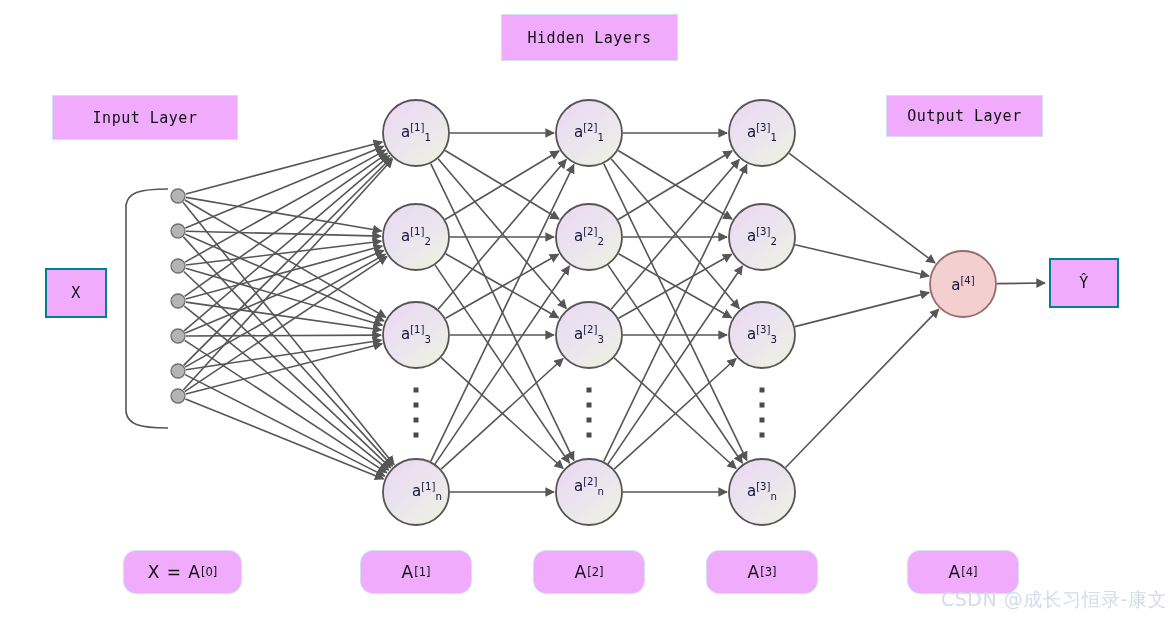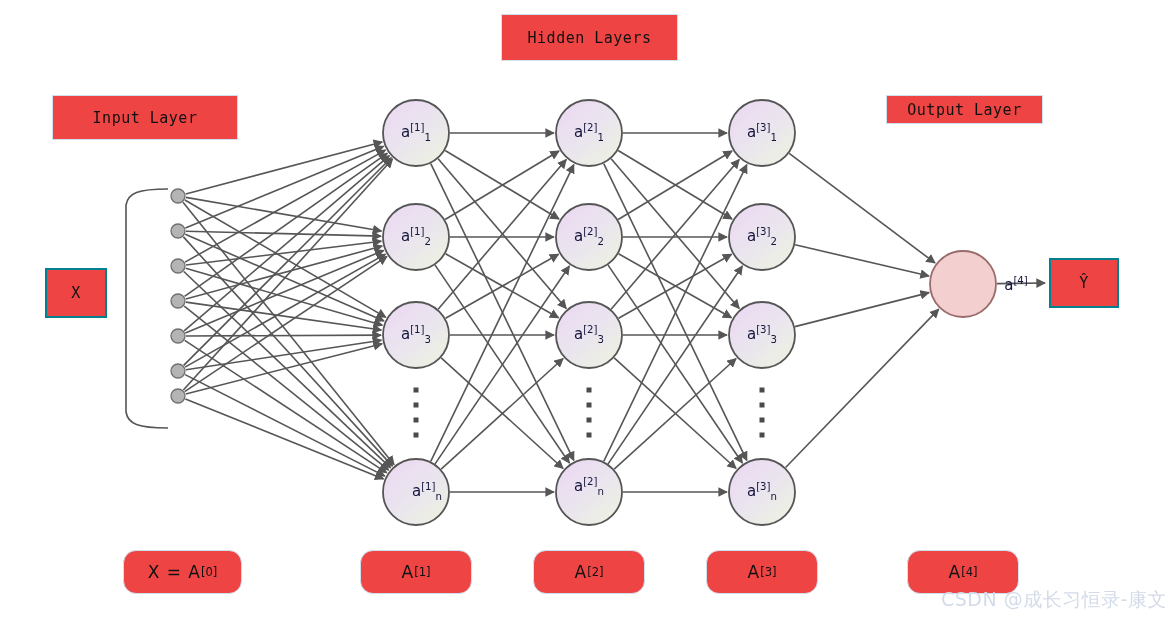--- a/index.html
+++ b/index.html
@@ -16,21 +16,21 @@
   }
   #canvas {
     position: absolute;
     inset: 0;
     width: 1169px;
     height: 617px;
   }
   .label-box {
     position: absolute;
     box-sizing: border-box;
-    background: #ef4444;
+    background: #f0abfc;
     border: 1px solid #cfe0ef;
     display: flex;
     align-items: center;
     justify-content: center;
     color: #111111;
     font-family: "DejaVu Sans Mono", "Liberation Mono", monospace;
     font-size: 15px;
     letter-spacing: 0.5px;
     white-space: nowrap;
   }
@@ -205,21 +205,21 @@
       <rect x="759.5" y="432.5" width="5" height="5" fill="#4a4a4a"></rect>
     </g>
 </svg>
 
 <div class="label-box" id="box-input-layer" style="left: 52px; top: 95px; width: 186px; height: 45px;">
     <span>Input Layer</span>
   </div>
 <div class="label-box" id="box-hidden-layers" style="left: 501px; top: 14px; width: 177px; height: 47px;">
     <span>Hidden Layers</span>
   </div>
-<div class="label-box" id="box-output-layer" style="left: 886px; top: 95px; width: 157px; height: 29px;">
+<div class="label-box" id="box-output-layer" style="left: 886px; top: 95px; width: 157px; height: 42px;">
     <span>Output Layer</span>
   </div>
 <div class="label-box teal" id="box-x-input" style="left: 45px; top: 268px; width: 62px; height: 50px;">
     <span>X</span>
   </div>
 <div class="label-box teal" id="box-y-hat-output" style="left: 1049px; top: 258px; width: 70px; height: 50px;">
     <span>Ŷ</span>
   </div>
 
 <div id="bottom-boxes">
@@ -250,16 +250,16 @@
     <div class="node-label" style="left: 416px; top: 335px;"><span>a</span><sup>[1]</sup><sub>3</sub></div>
     <div class="node-label" style="left: 427px; top: 492px;"><span>a</span><sup>[1]</sup><sub>n</sub></div>
     <div class="node-label" style="left: 589px; top: 133px;"><span>a</span><sup>[2]</sup><sub>1</sub></div>
     <div class="node-label" style="left: 589px; top: 237px;"><span>a</span><sup>[2]</sup><sub>2</sub></div>
     <div class="node-label" style="left: 589px; top: 335px;"><span>a</span><sup>[2]</sup><sub>3</sub></div>
     <div class="node-label" style="left: 589px; top: 466px; margin-top: 21px;"><span>a</span><sup>[2]</sup><sub>n</sub></div>
     <div class="node-label" style="left: 762px; top: 133px;"><span>a</span><sup>[3]</sup><sub>1</sub></div>
     <div class="node-label" style="left: 762px; top: 237px;"><span>a</span><sup>[3]</sup><sub>2</sub></div>
     <div class="node-label" style="left: 762px; top: 335px;"><span>a</span><sup>[3]</sup><sub>3</sub></div>
     <div class="node-label" style="left: 762px; top: 492px;"><span>a</span><sup>[3]</sup><sub>n</sub></div>
-    <div class="node-label" style="left: 1016px; top: 284px;"><span>a</span><sup>[4]</sup></div>
+    <div class="node-label" style="left: 963px; top: 284px;"><span>a</span><sup>[4]</sup></div>
   </div>
 
 <div class="watermark">CSDN @成长习恒录-康文</div>
 
 </body></html>

